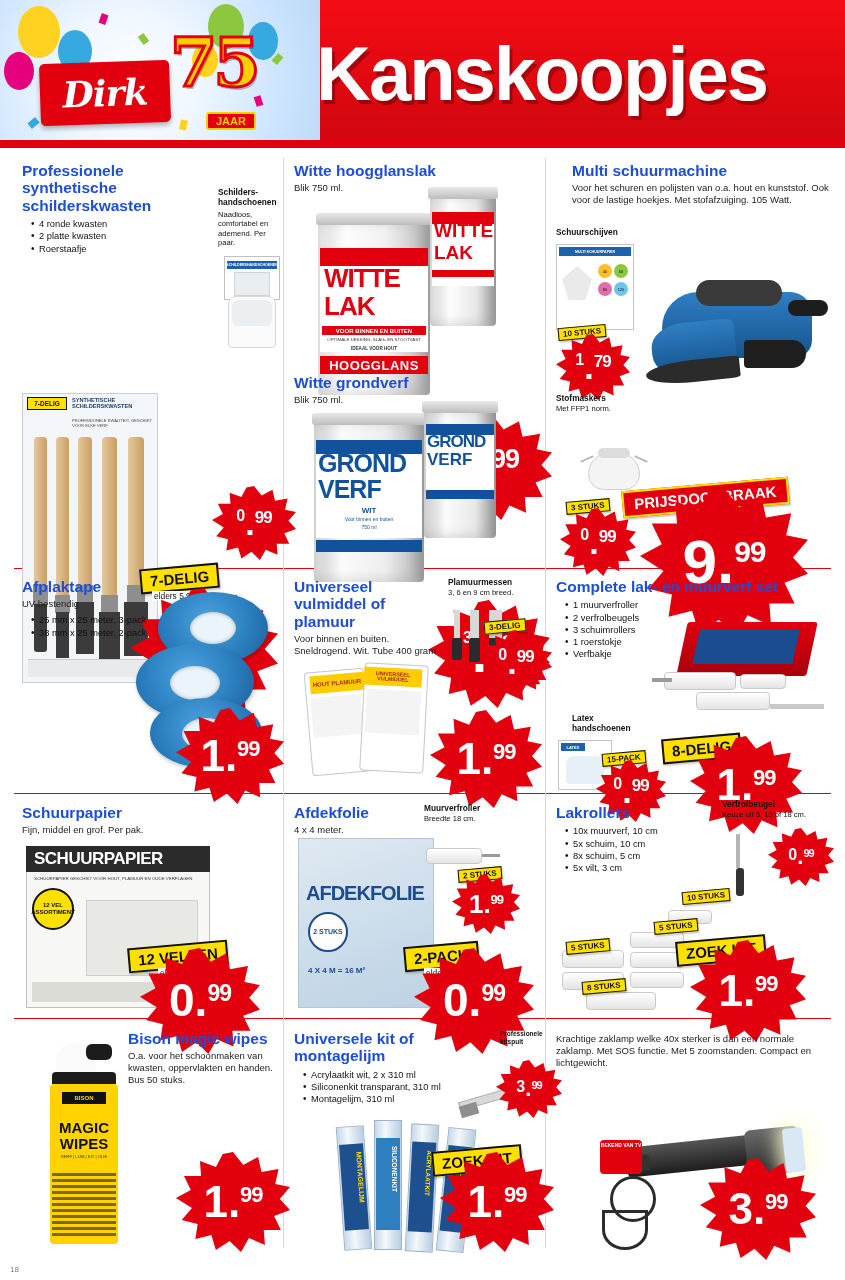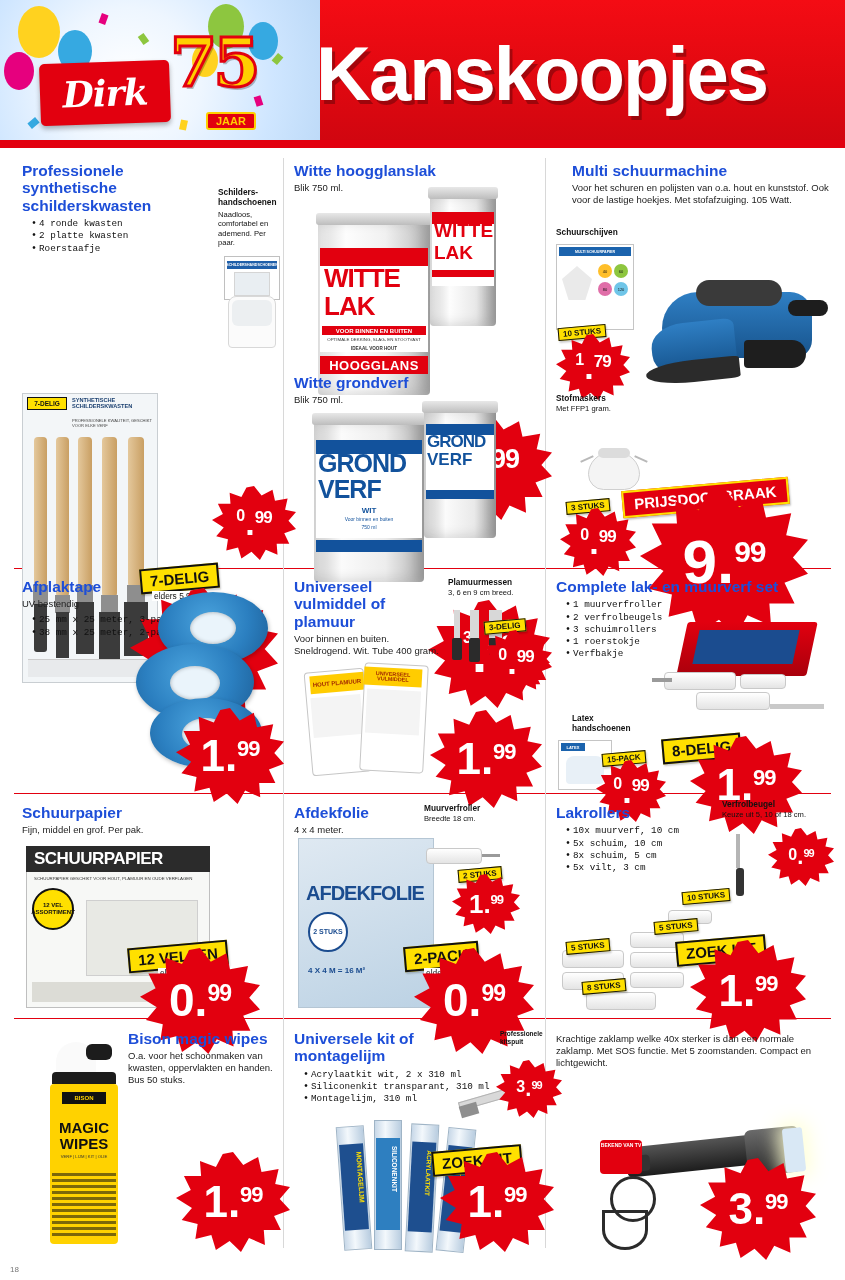--- a/index.html
+++ b/index.html
@@ -69,21 +69,21 @@
   }
 
   
   .sheet { position:absolute; left:0; top:148px; width:845px; height:1132px; }
   .col-div { position:absolute; width:1px; background:#d8d8d8; }
   .row-div { position:absolute; height:1px; background:#e2000f; }
 
   .cell { position:absolute; }
   .title { font-size:15.5px; font-weight:bold; color:#1d4ed8; line-height:1.12; }
   .subtitle { font-size:9.5px; color:#222; line-height:1.25; margin-top:3px; }
-  ul.feat { margin:4px 0 0 0; padding-left:10px; list-style:none;font-family:Liberation Mono, monospace; }
+  ul.feat { margin:4px 0 0 0; padding-left:10px; list-style:none; }
   ul.feat li { font-size:9.3px; line-height:1.32; position:relative; padding-left:7px; }
   ul.feat li:before {
     content:"•"; position:absolute; left:-1px; top:-1px; font-size:10px;
   }
   .smalllabel { font-size:8.3px; font-weight:bold; line-height:1.2; }
   .smalltext { font-size:7.6px; line-height:1.25; }
 
   
   .star {
     position:absolute; background:#e2000f; color:#fff;
@@ -371,21 +371,21 @@
   <div class="star" style="left:556px;top:186px;width:74px;height:66px;">
     <div class="price sm">
       <span>1</span>
         <span class="dot">.</span>
         <span class="cents">79</span>
     </div>
   </div>
 
   <div class="cell" style="left:556px;top:246px;width:80px;">
     <div class="smalllabel">Stofmaskers</div>
-    <div class="smalltext">Met FFP1 gram.</div>
+    <div class="smalltext">Met FFP1 norm.</div>
   </div>
   <div class="imgbox" style="left:578px;top:290px;width:74px;height:66px;">
     <div style="position:absolute;left:10px;top:14px;width:52px;height:38px;background:#f4f4f4;border:1px solid #cfcfcf;border-radius:26px 26px 18px 18px;"></div>
     <div style="position:absolute;left:20px;top:10px;width:32px;height:10px;background:#dcdcdc;border-radius:8px;"></div>
     <div style="position:absolute;left:2px;top:20px;width:14px;height:2px;background:#b9b9b9;transform:rotate(-25deg);"></div>
     <div style="position:absolute;left:56px;top:20px;width:14px;height:2px;background:#b9b9b9;transform:rotate(25deg);"></div>
   </div>
   <div class="ybanner tiny" style="left:566px;top:352px;">3 STUKS</div>
   <div class="star" style="left:560px;top:360px;width:76px;height:68px;">
     <div class="price sm">

